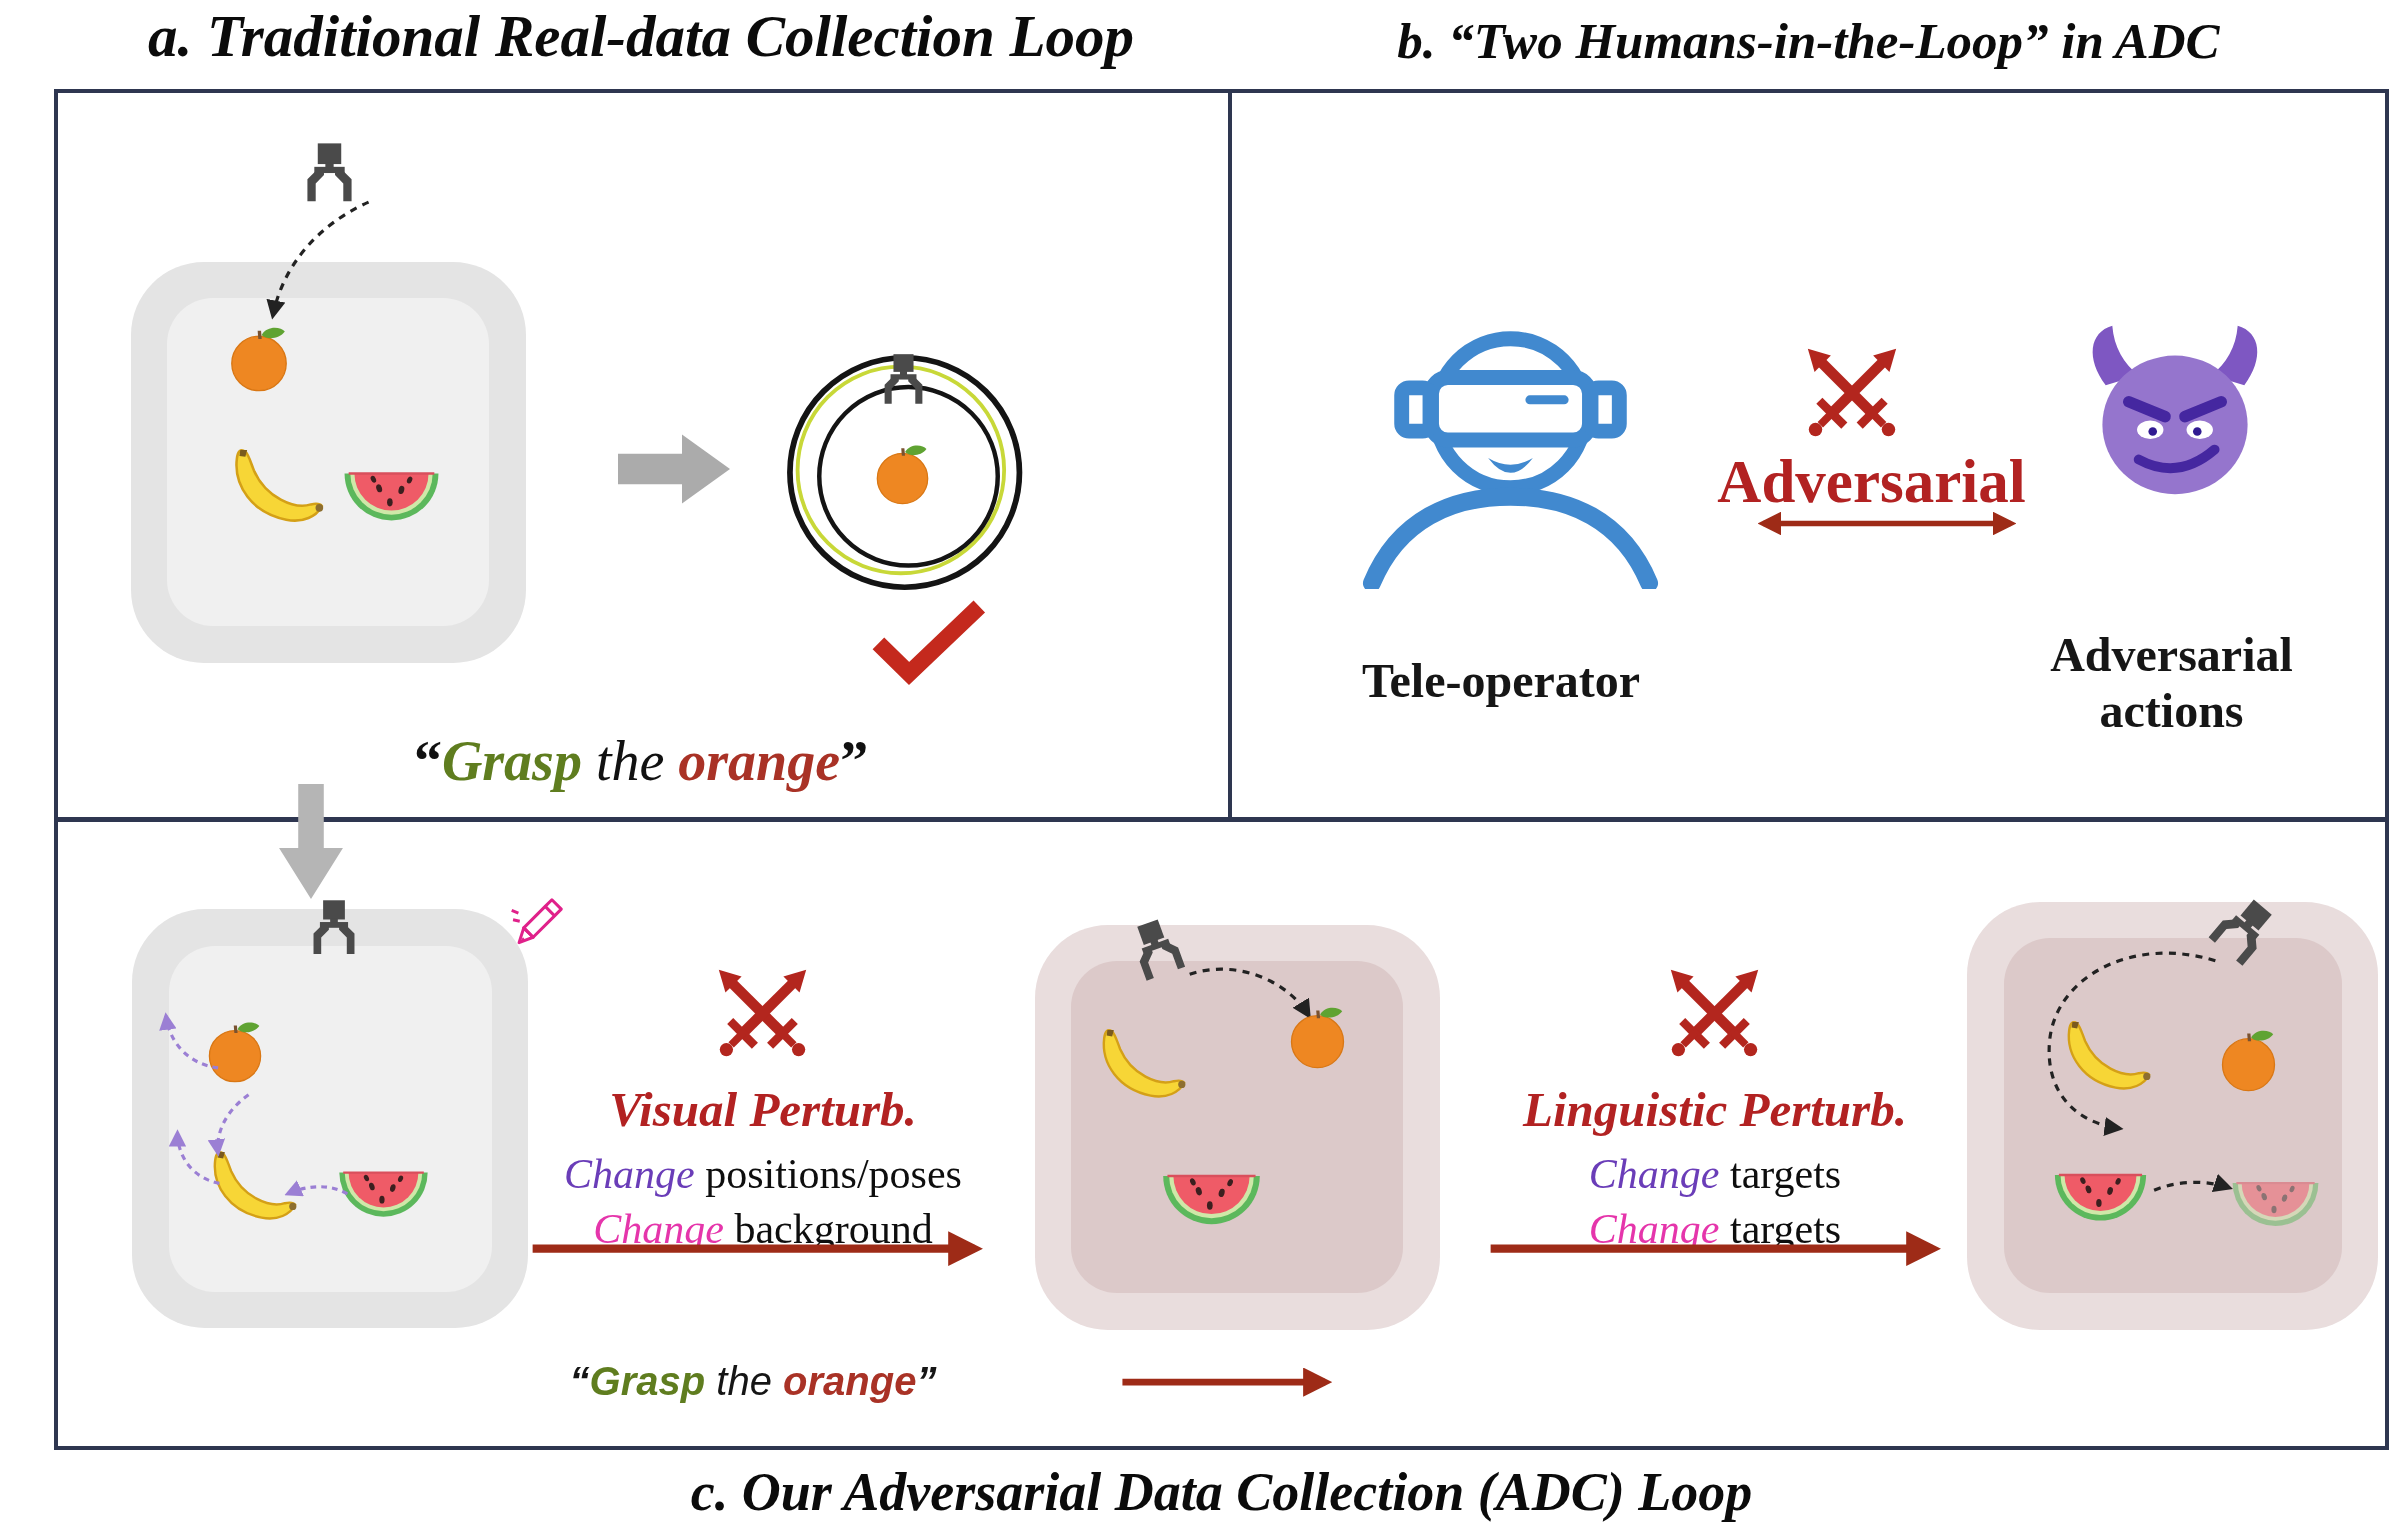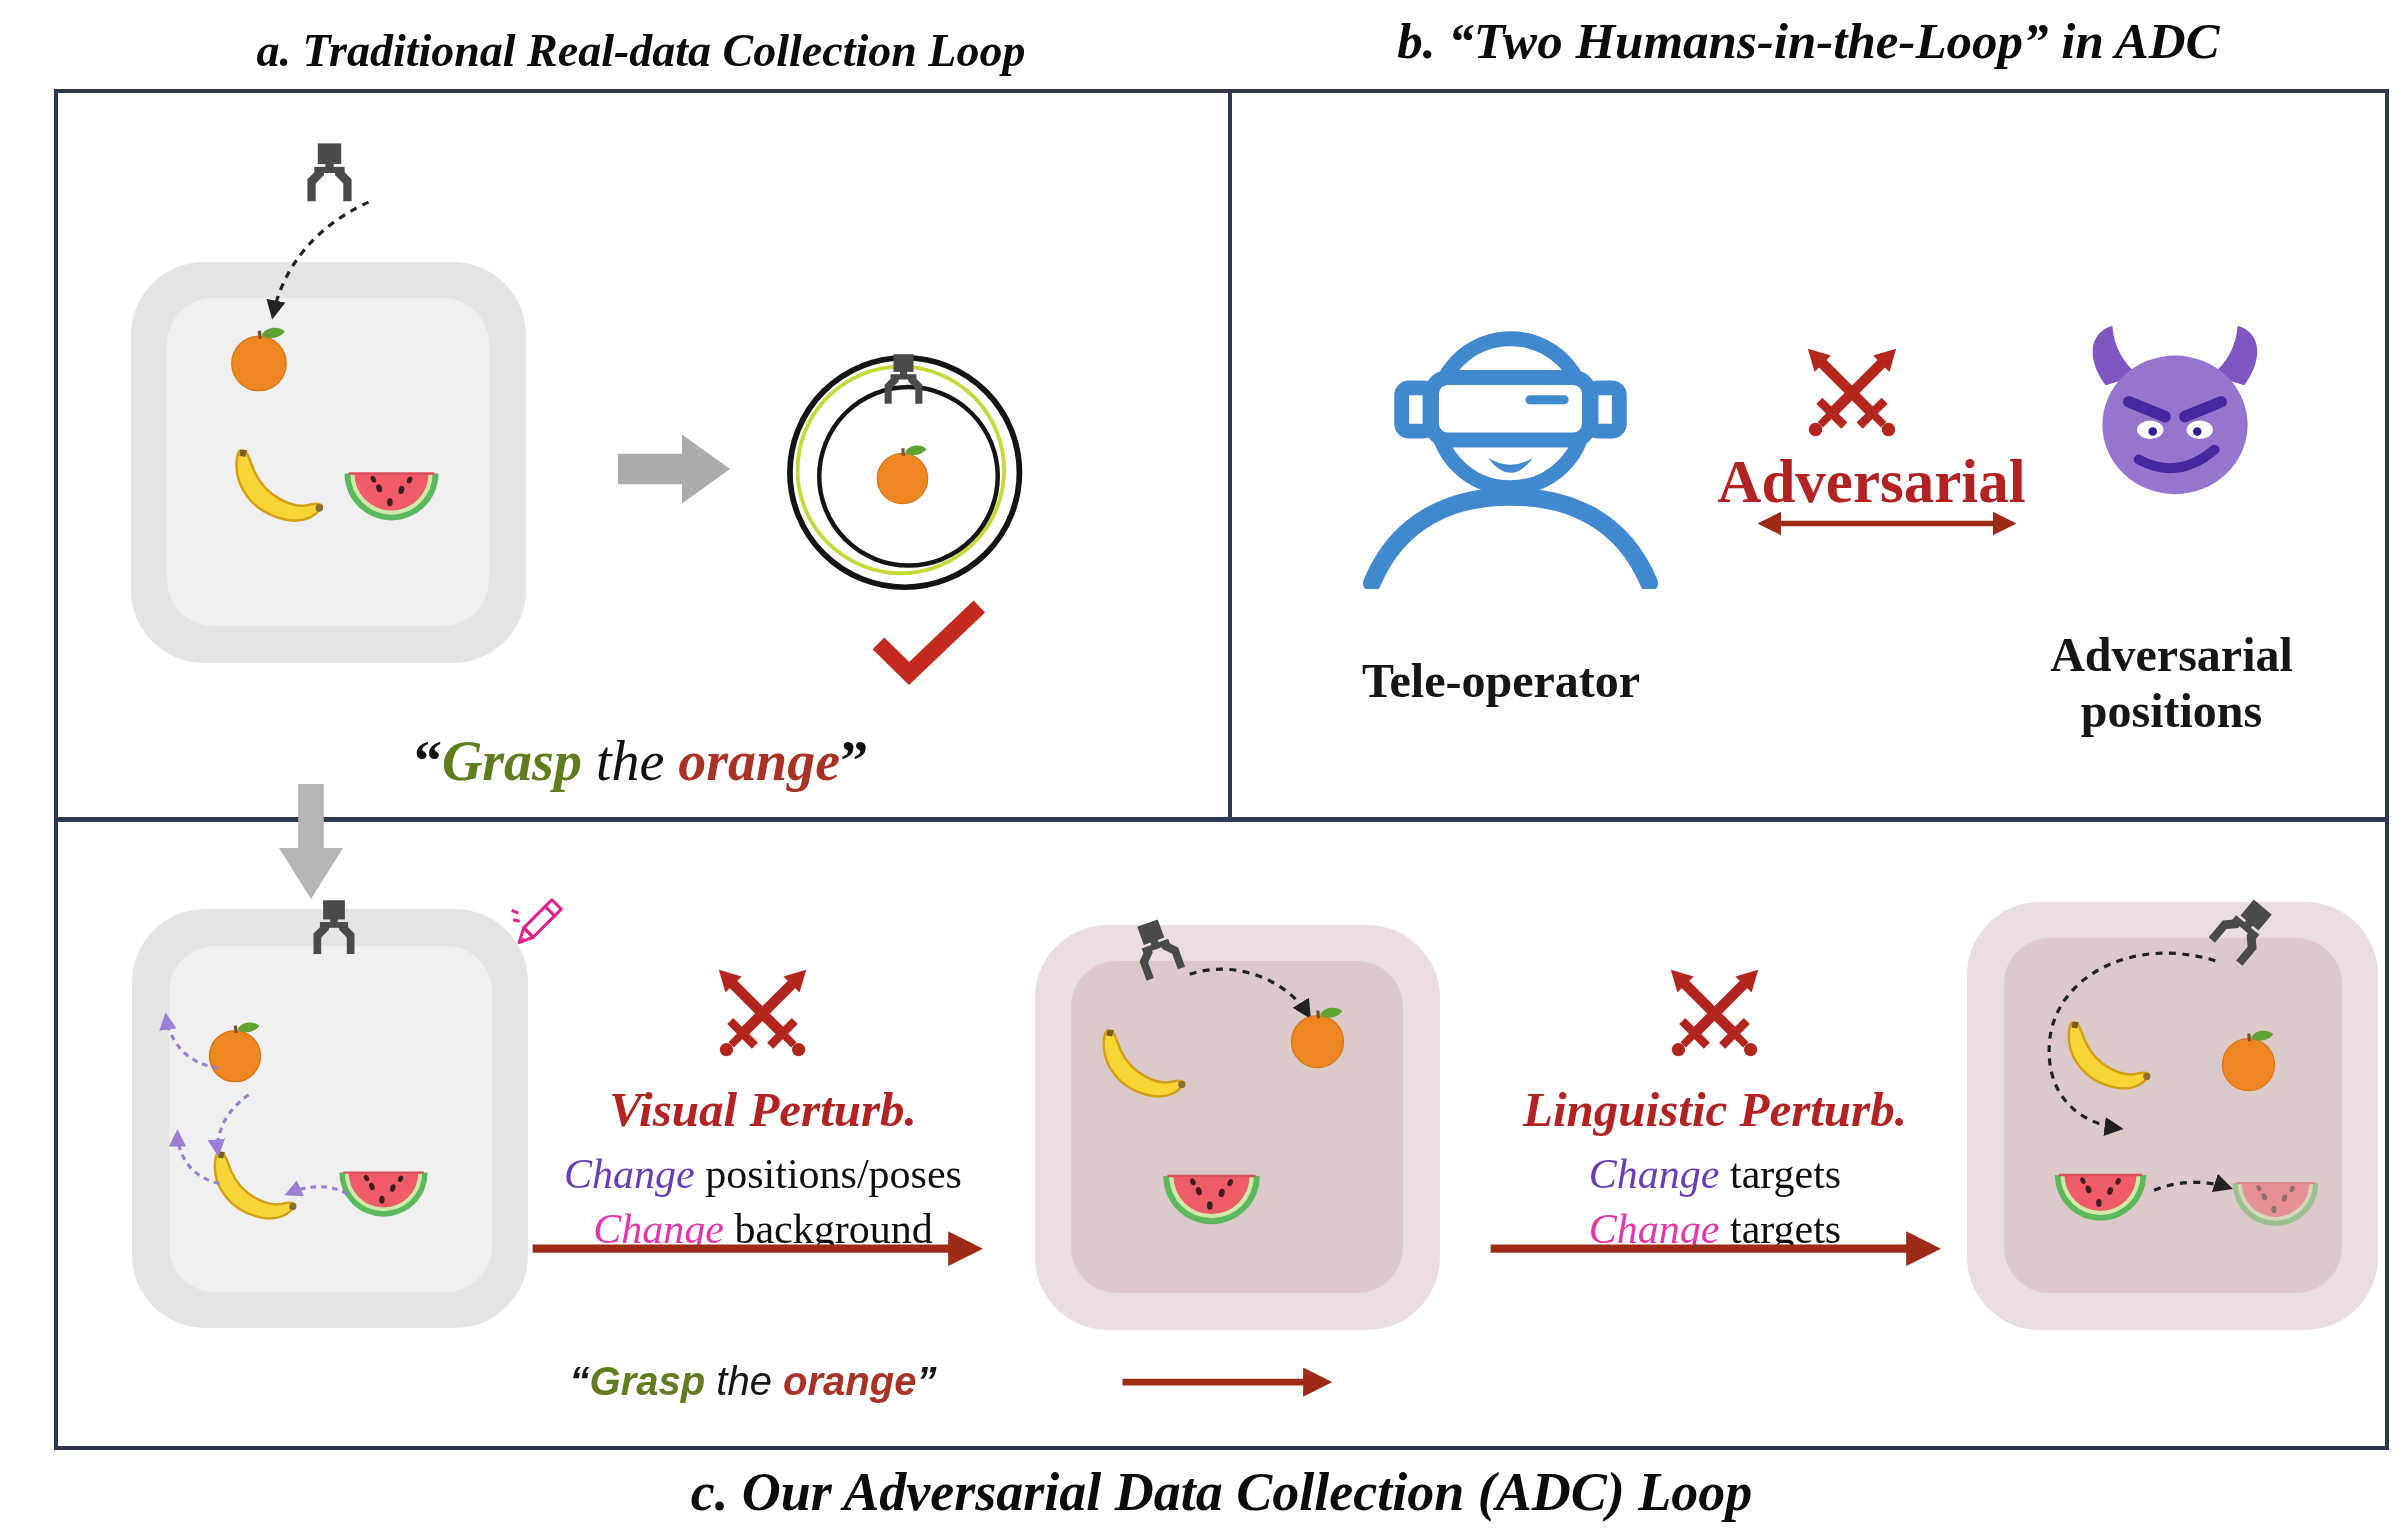--- a/index.html
+++ b/index.html
@@ -9,21 +9,21 @@
   svg.abs{display:block;overflow:visible;}
 
   
   .panel{position:absolute;border:4.5px solid #2e3650;background:transparent;box-sizing:border-box;}
   .panel-a{left:54px;top:89px;width:1178px;height:733px;}
   .panel-b{left:1228px;top:89px;width:1161px;height:733px;}
   .panel-c{left:54px;top:817px;width:2335px;height:633px;}
 
   
   .title{position:absolute;text-align:center;font-style:italic;font-weight:700;color:#0b0b0b;}
-  .title-a{left:54px;top:24px;width:1174px;font-size:46px;}
+  .title-a{left:54px;top:2px;width:1174px;font-size:59px;}
   .title-b{left:1228px;top:11.5px;width:1161px;font-size:51px;font-family:Liberation Serif, serif;}
   .title-c{left:54px;top:1461px;width:2335px;font-size:54px;}
 
   
   .bin{position:absolute;border-radius:73px;}
   .bin-inner{position:absolute;border-radius:46px;}
   .bin-gray{background:#e4e4e4;}
   .bin-gray-inner{background:#f0f0f0;}
   .bin-mauve{background:#e9dddd;}
   .bin-mauve-inner{background:#dcc9c9;}
@@ -218,21 +218,21 @@
   </svg>
 
   <svg class="abs" style="left:2076px;top:319px" width="198" height="182" viewBox="0 0 120 110">
       <use href="#sym-devil"></use>
     </svg>
 
   <div class="op-label abs" style="left:1290px;top:653px;width:422px;">Tele-operator</div>
 
   <div class="op-label abs" style="left:1967px;top:627px;width:409px;">
     <div>Adversarial</div>
-    <div>positions</div>
+    <div>actions</div>
   </div>
 
   <svg class="abs" style="left:279px;top:784px;z-index:5" width="64" height="115" viewBox="0 0 100 180">
     <polygon points="30,0 70,0 70,100 100,100 50,180 0,100 30,100" fill="#b5b5b5"></polygon>
   </svg>
 
   <div class="bin bin-gray abs" style="left:132px;top:909px;width:396px;height:419px;"></div>
   <div class="bin-inner bin-gray-inner abs" style="left:169px;top:946px;width:323px;height:346px;"></div>
   <svg class="abs" style="left:302px;top:899px" width="64" height="64" viewBox="0 0 100 100">
       <use href="#sym-gripper"></use>

